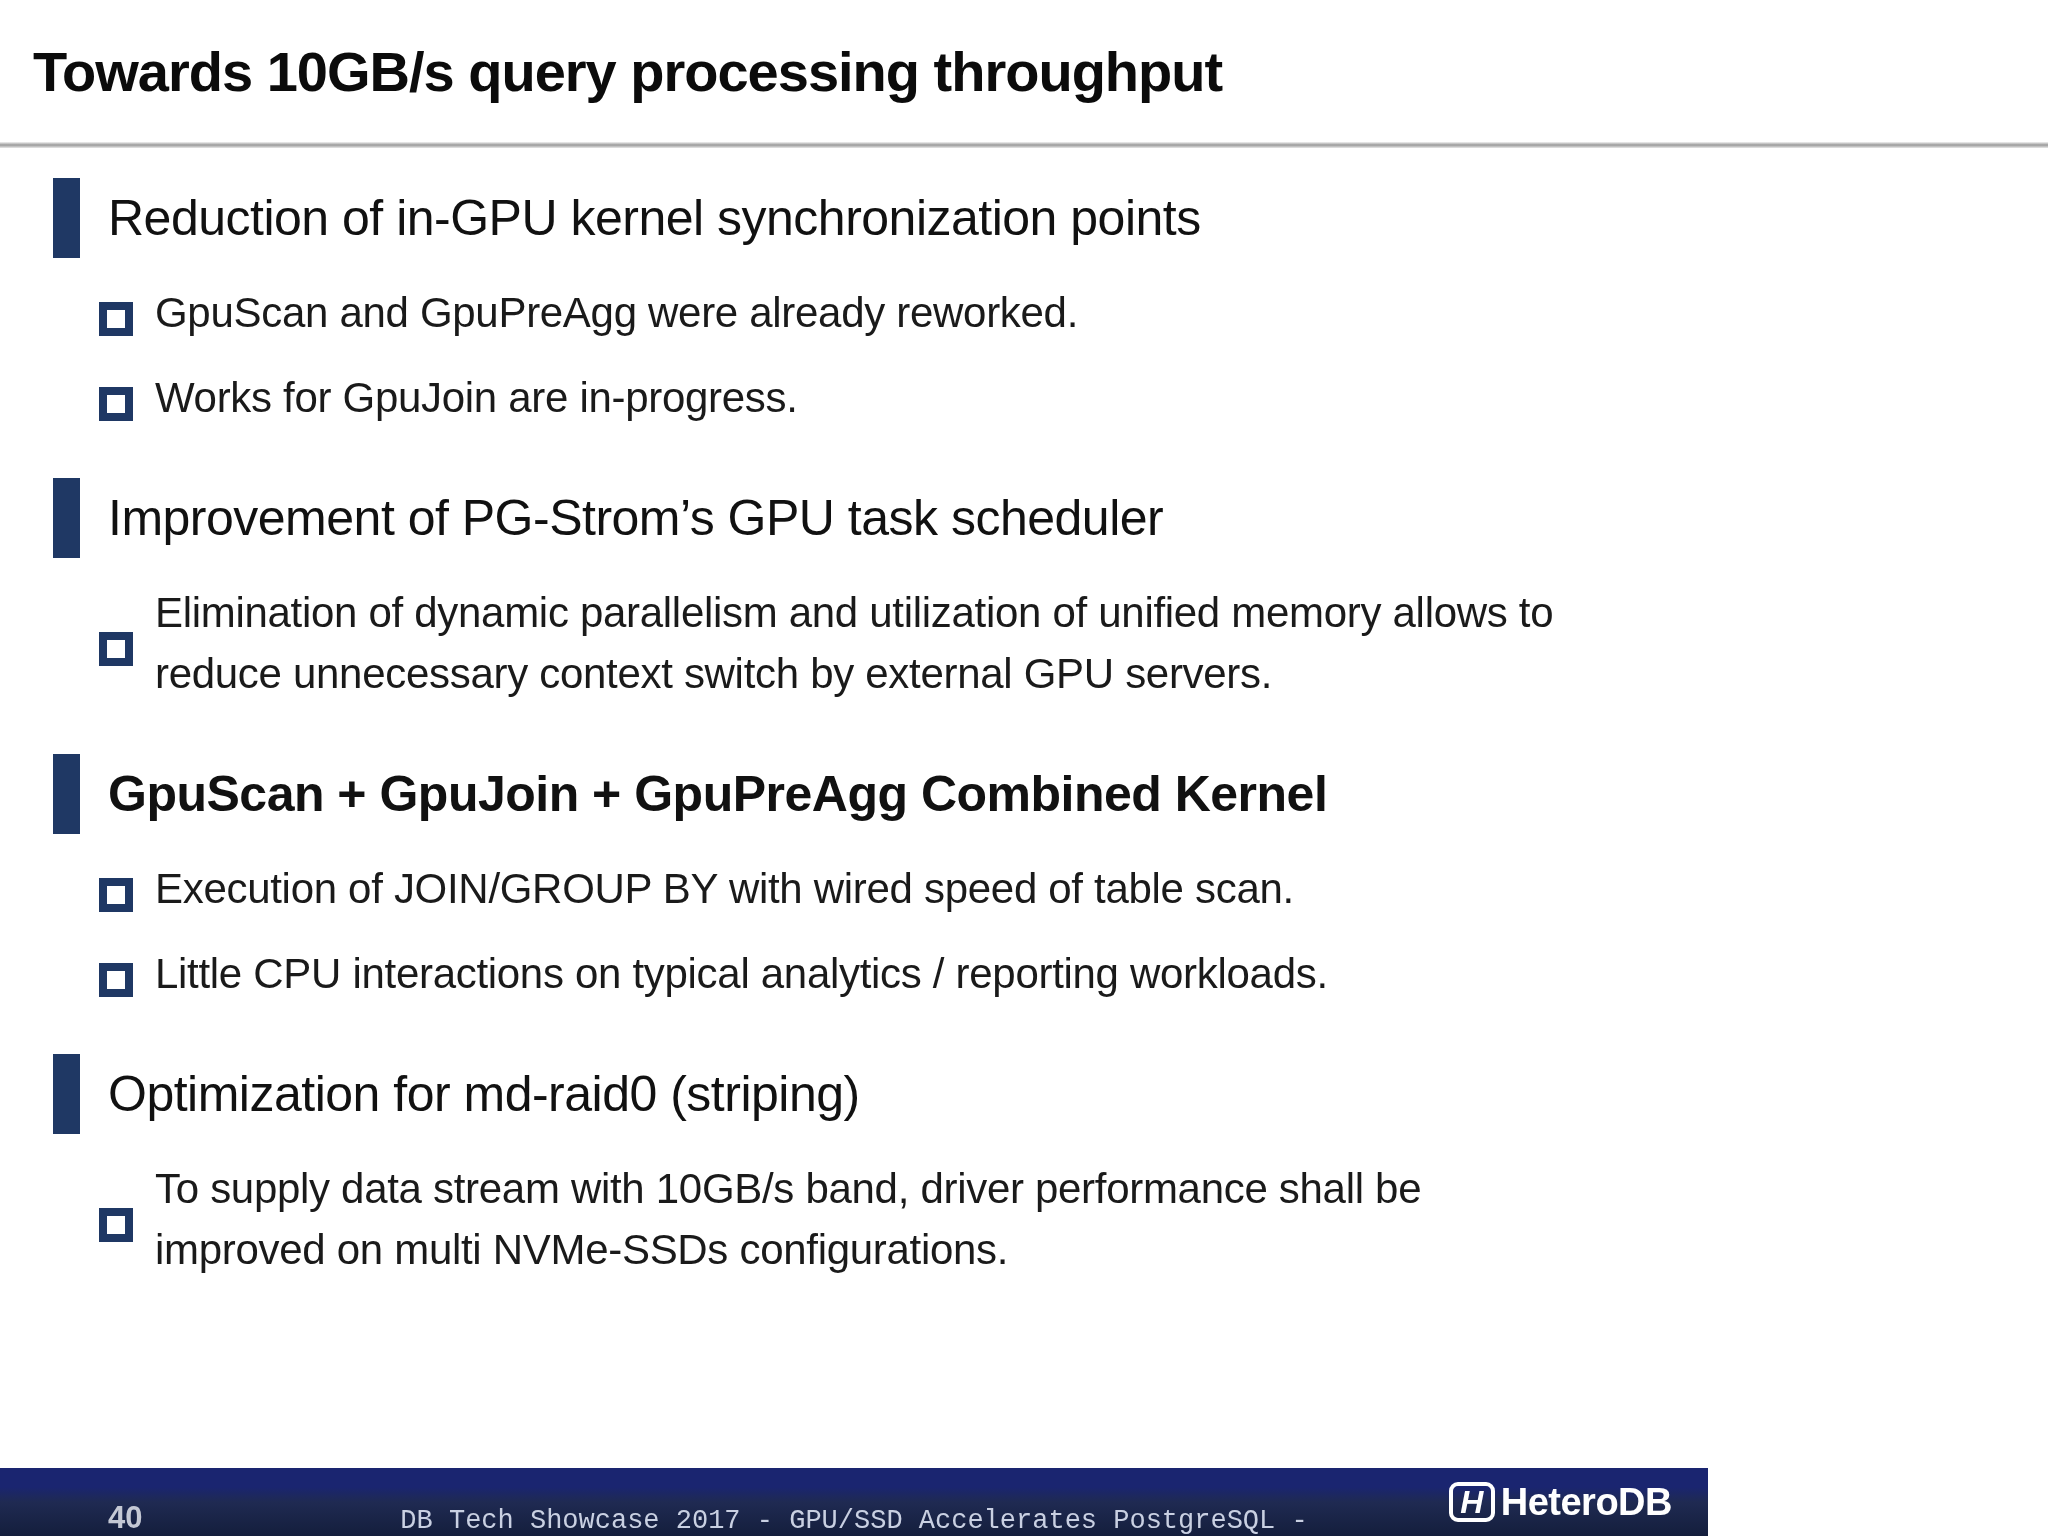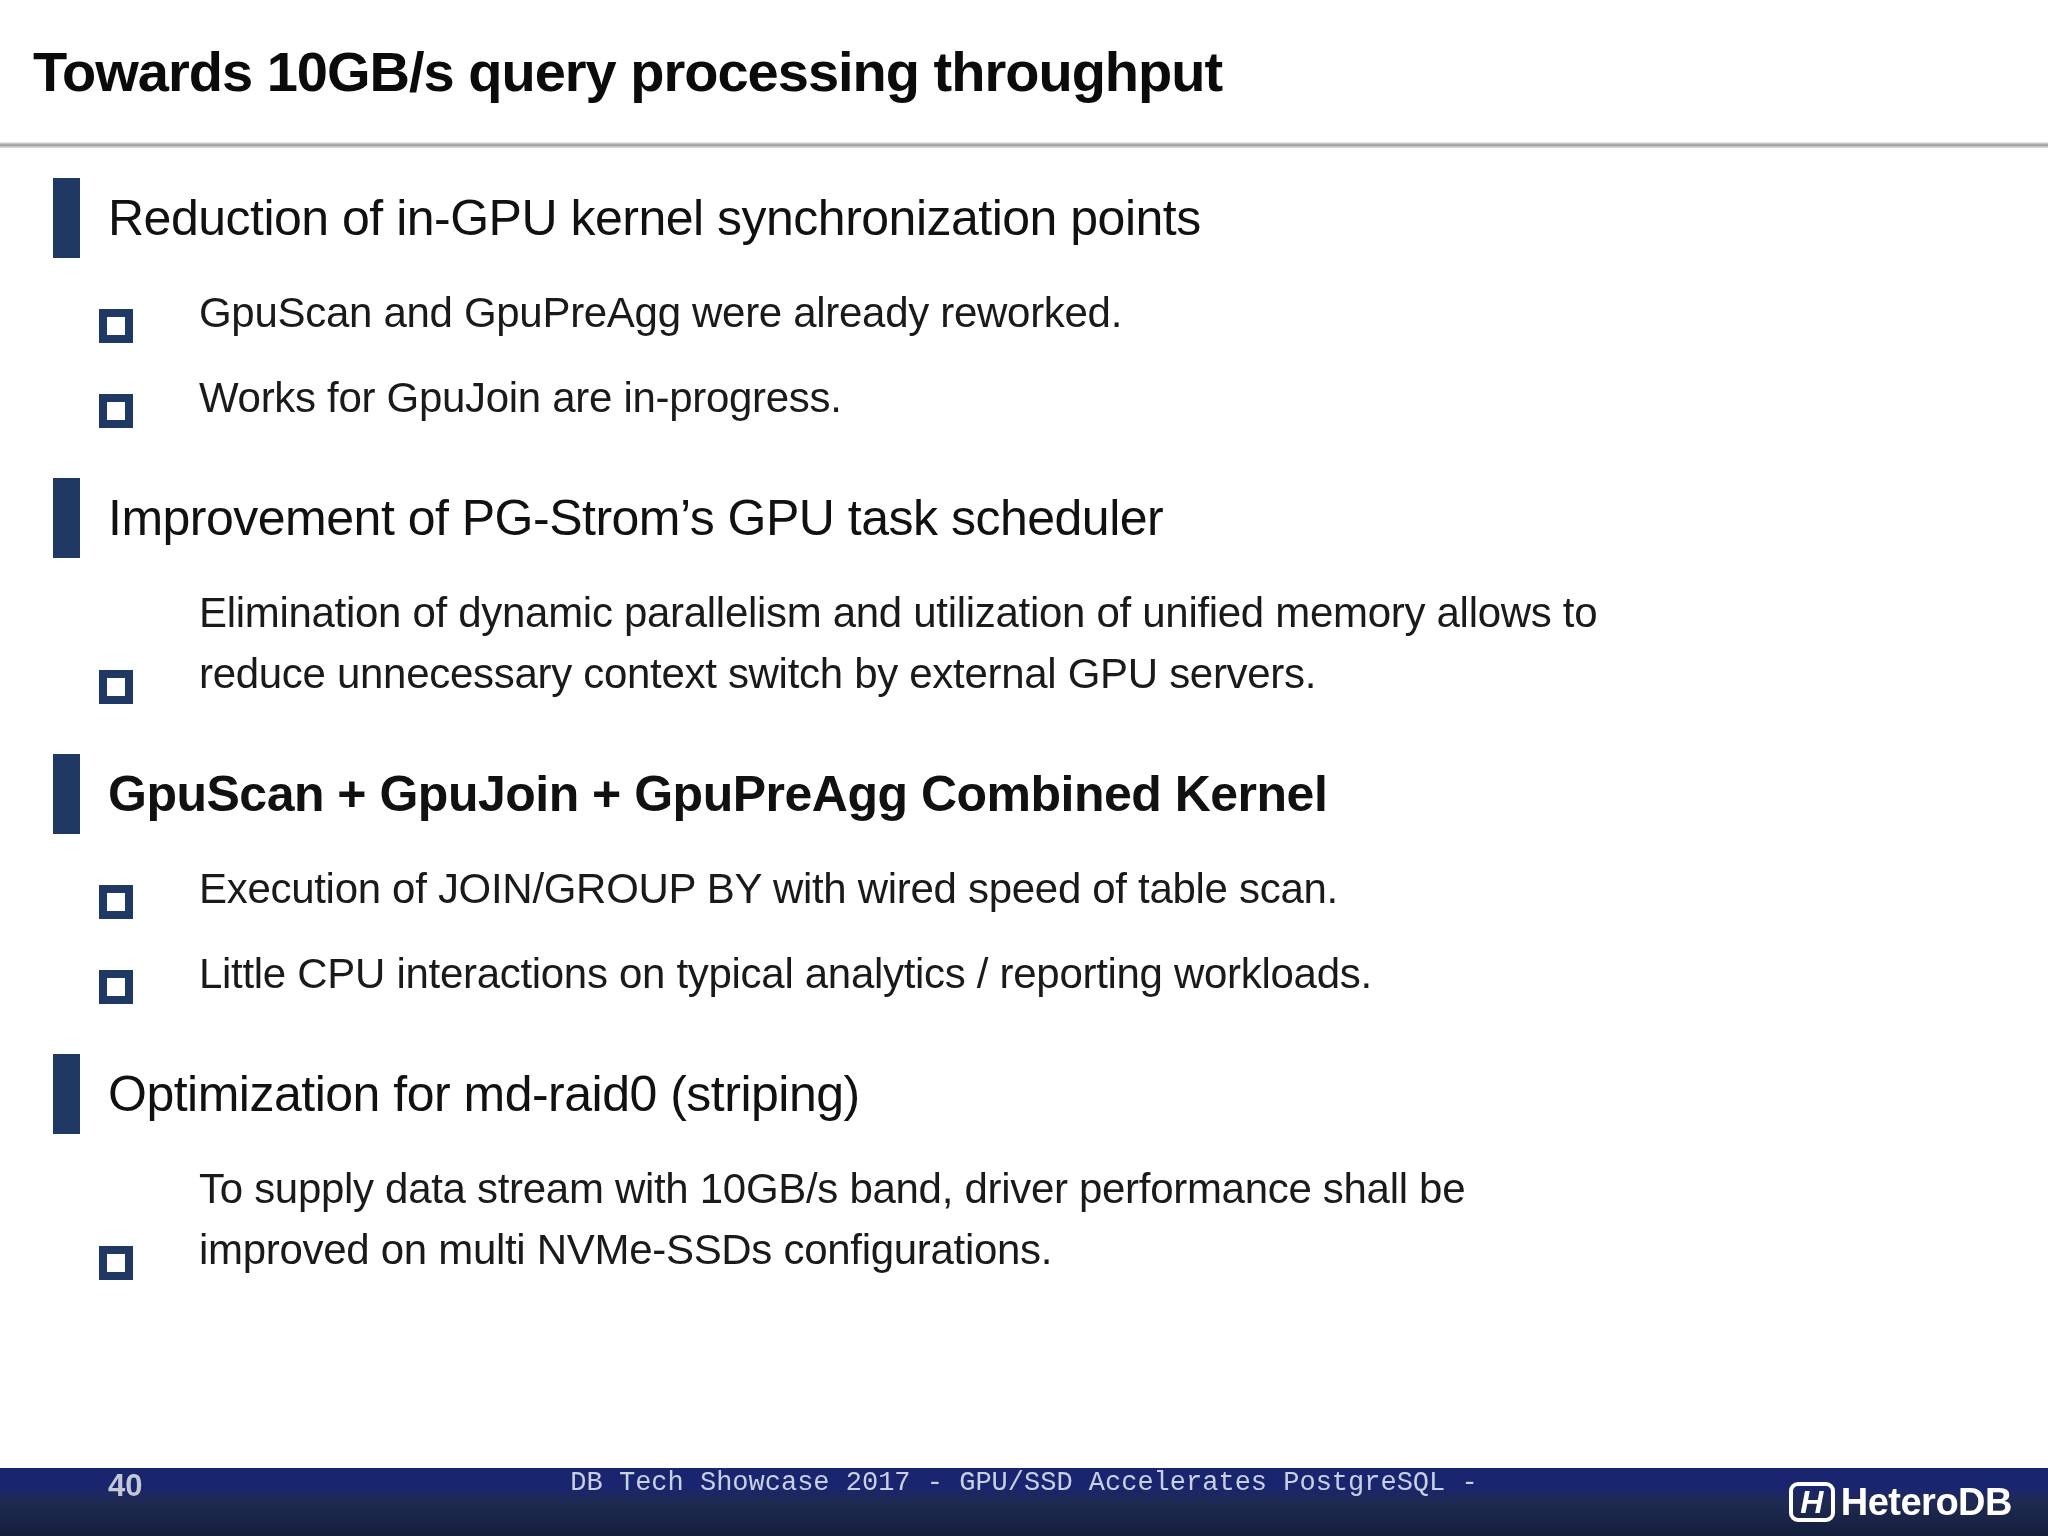--- a/index.html
+++ b/index.html
@@ -44,46 +44,45 @@
     margin-left: 28px;
     font-size: 50px;
     line-height: 80px;
     color: #111111;
     letter-spacing: -0.5px;
     white-space: nowrap;
   }
   .section.bold .heading-text { font-weight: bold; }
   .bullet {
     display: flex;
-    align-items: flex-end;
+    align-items: center;
     margin-top: 24px;
-    gap: 44px;
   }
   .bullet-square {
     flex: 0 0 auto;
     width: 34px; height: 34px;
     border: 8px solid #1f3864;
     background: #ffffff;
     margin: 12px 22px 0 46px;
   }
   .bullet-text {
     font-size: 42px;
     line-height: 61px;
     color: #1a1a1a;
     letter-spacing: -0.3px;
     white-space: pre-line;
     max-width: 1860px;
   }
   .footer {
     position: absolute;
     left: 0; bottom: 0;
-    width: 2048px; height: 68px;
+    width: 1708px; height: 68px;
     background: linear-gradient(180deg, #1a2570 0%, #1a2570 28%, #1f2a52 50%, #141e3c 100%);
     display: flex;
-    align-items: flex-start;
+    align-items: flex-end;
   }
   .page-number {
     margin-left: 108px;
     font-size: 31px;
     font-weight: bold;
     color: #c4c8d4;
   }
   .footer-caption {
     position: absolute;
     left: 50%;

